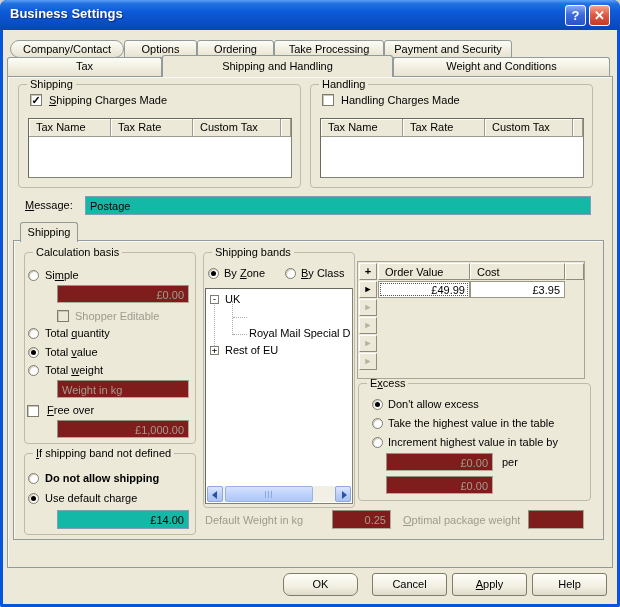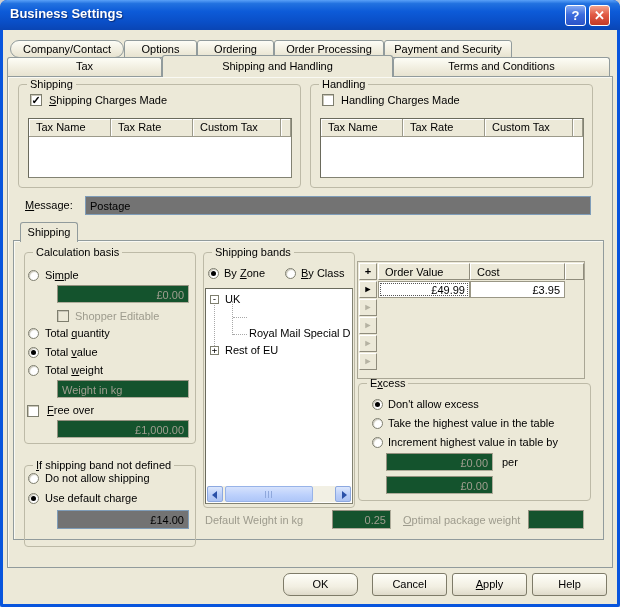--- a/index.html
+++ b/index.html
@@ -31,24 +31,24 @@
   .lbl.dis{color:#9D9B8D;}
 
   .checkbox{position:absolute;width:12px;height:12px;background:#fff;border:1px solid #7E7E6E;
     box-shadow:inset 1px 1px 0 #c9c6b8;text-align:center;z-index:4;}
   .checkbox.checked::before{content:"\2713";font-size:11px;line-height:10px;font-weight:bold;display:block;}
   .checkbox.dis{background:#ECE9D8;}
   .radio{position:absolute;width:11px;height:11px;border-radius:50%;background:#fff;border:1px solid #7E7E6E;
     box-shadow:inset 1px 1px 1px #c9c6b8;z-index:4;}
   .radio.selected::before{content:"";position:absolute;left:2px;top:2px;width:5px;height:5px;border-radius:50%;background:#000;}
 
-  .field{position:absolute;border:1px solid #7F9DB9;background:#737373;padding:2px 4px 0 4px;
+  .field{position:absolute;border:1px solid #7F9DB9;background:#14b8a6;padding:2px 4px 0 4px;
     white-space:nowrap;overflow:hidden;line-height:14px;z-index:4;}
   .field.num{text-align:right;}
-  .field.dis{border-color:#AFAC9B;background:#14532d;color:#A09E90;
+  .field.dis{border-color:#AFAC9B;background:#7f1d1d;color:#A09E90;
     border-top-color:#93917F;border-left-color:#93917F;}
 
   .listbox{position:absolute;background:#fff;border:1px solid #828272;
     border-top-color:#6a6a5c;border-left-color:#6a6a5c;z-index:4;}
   .lb-headers{display:flex;height:18px;background:#ECE9D8;}
   .lb-h{border-right:1px solid #9C9A8A;border-bottom:1px solid #9C9A8A;
     box-shadow:inset 1px 1px 0 #fff;padding:2px 0 0 7px;white-space:nowrap;overflow:hidden;}
 
   .subtab{position:absolute;border:1px solid #919B9C;border-radius:3px 3px 0 0;text-align:center;
     background:linear-gradient(180deg,#FDFDF6,#EFECDC);white-space:nowrap;}
@@ -97,25 +97,25 @@
   <div class="titlebar">
     <div class="title-text">Business Settings</div>
     <div class="tb-btn help-btn">?</div>
     <div class="tb-btn close-btn">✕</div>
   </div>
   <div class="client">
 
     <div class="tab r1" style="left:7px;width:114px;border-radius:9px;">Company/Contact</div>
     <div class="tab r1" style="left:121px;width:73px;">Options</div>
     <div class="tab r1" style="left:194px;width:77px;">Ordering</div>
-    <div class="tab r1" style="left:271px;width:110px;">Order Processing</div>
+    <div class="tab r1" style="left:271px;width:110px;">Take Processing</div>
     <div class="tab r1" style="left:381px;width:128px;">Payment and Security</div>
     <div class="tab r2" style="left:4px;width:155px;">Tax</div>
     <div class="tab r2 active" style="left:159px;width:231px;">Shipping and Handling</div>
-    <div class="tab r2" style="left:390px;width:217px;">Terms and Conditions</div>
+    <div class="tab r2" style="left:390px;width:217px;">Weight and Conditions</div>
     <div class="tabpage"></div>
 
     <div class="groupbox" style="left:15px;top:54px;width:283px;height:104px;">
       <div class="gb-label">Shipping</div>
     </div>
     <div class="checkbox checked" style="left:27px;top:64px;"></div>
     <div class="lbl" style="left:46px;top:64px;"><u>S</u>hipping Charges Made</div>
     <div class="listbox" style="left:25px;top:88px;width:264px;height:60px;">
       <div class="lb-headers">
         <div class="lb-h" style="width:82px;">Tax Name</div>
@@ -158,25 +158,25 @@
     <div class="lbl" style="left:42px;top:297px;">Total <u>q</u>uantity</div>
     <div class="radio selected" style="left:25px;top:317px;"></div>
     <div class="lbl" style="left:42px;top:316px;text-align:center;">Total <u>v</u>alue</div>
     <div class="radio" style="left:25px;top:335px;"></div>
     <div class="lbl" style="left:42px;top:334px;">Total <u>w</u>eight</div>
     <div class="field dis" style="left:54px;top:350px;width:132px;height:18px;">Weight in kg</div>
     <div class="checkbox" style="left:24px;top:375px;"></div>
     <div class="lbl" style="left:44px;top:374px;"><u>F</u>ree over</div>
     <div class="field num dis" style="left:54px;top:390px;width:132px;height:18px;">£1,000.00</div>
 
-    <div class="groupbox" style="left:21px;top:423px;width:172px;height:82px;margin-top:12px;">
+    <div class="groupbox" style="left:21px;top:423px;width:172px;height:82px;">
       <div class="gb-label"><u>I</u>f shipping band not defined</div>
     </div>
     <div class="radio" style="left:25px;top:443px;"></div>
-    <div class="lbl" style="left:42px;top:442px;">Do not allow shipping</div>
+    <div class="lbl" style="left:42px;top:442px;font-weight:bold;">Do not allow shipping</div>
     <div class="radio selected" style="left:25px;top:463px;"></div>
     <div class="lbl" style="left:42px;top:462px;">Use default charge</div>
     <div class="field num" style="left:54px;top:480px;width:132px;height:19px;">£14.00</div>
 
     <div class="groupbox" style="left:200px;top:222px;width:152px;height:256px;">
       <div class="gb-label">Shipping bands</div>
     </div>
     <div class="radio selected" style="left:205px;top:238px;"></div>
     <div class="lbl" style="left:221px;top:237px;">By <u>Z</u>one</div>
     <div class="radio" style="left:282px;top:238px;"></div>

